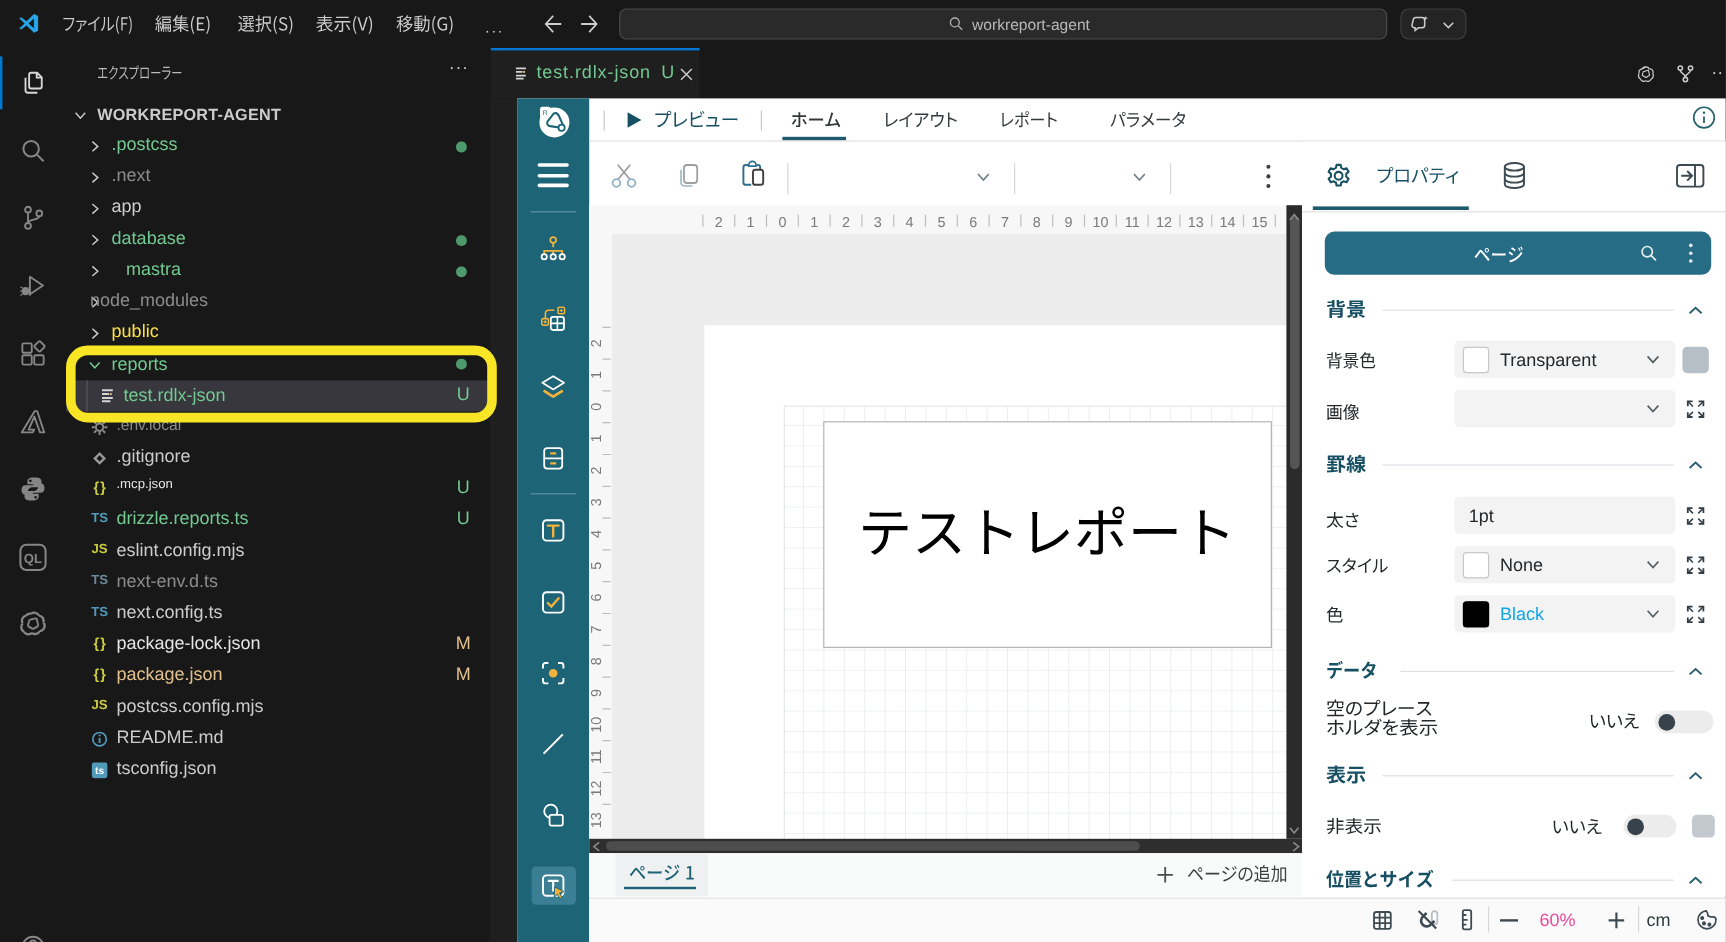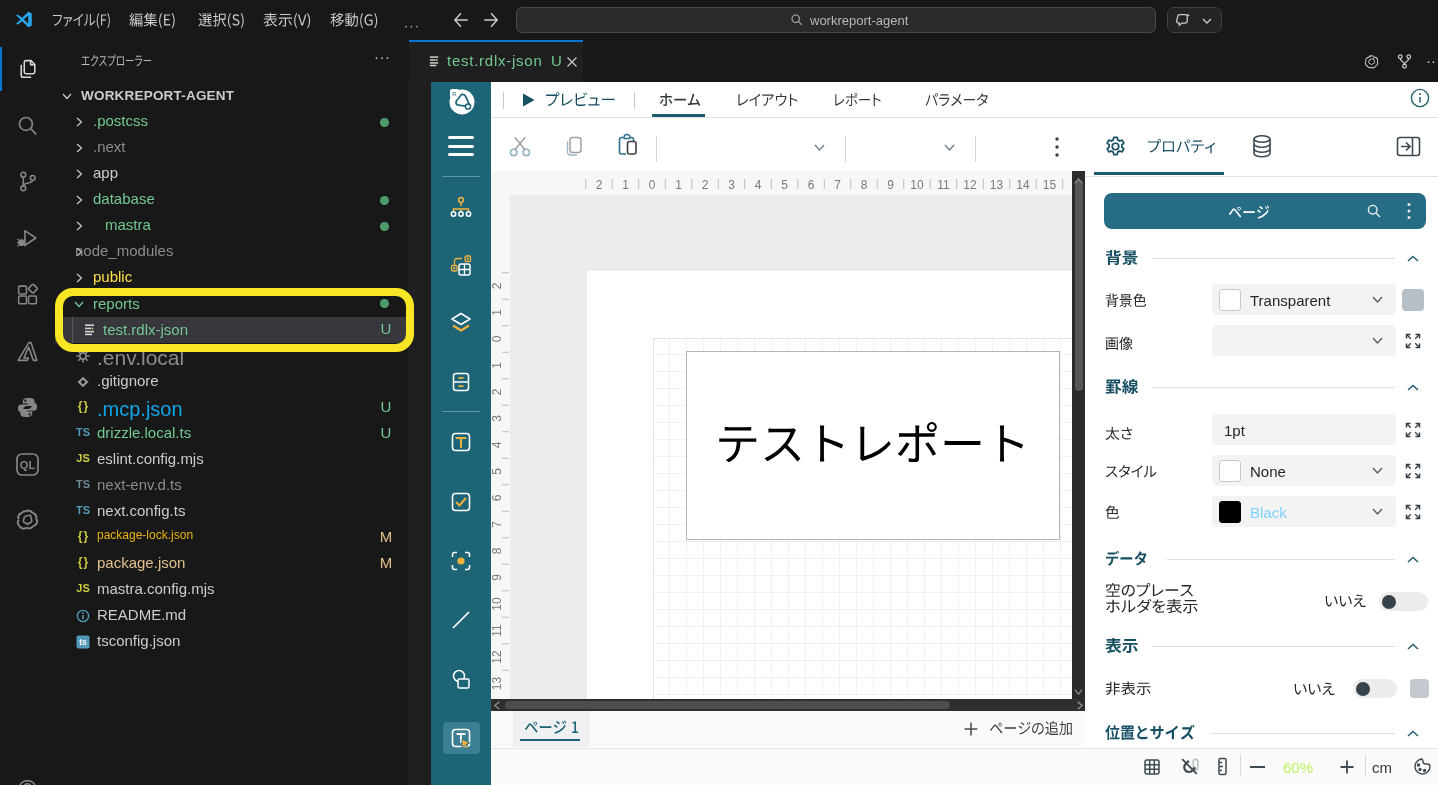--- a/index.html
+++ b/index.html
@@ -176,46 +176,46 @@
 <div class="abs" style="left:103px;top:320.5px;font-size:15px;color:#73c991">test.rdlx-json</div>
 <div class="abs" style="left:378px;top:319.5px;width:16px;font-size:15px;color:#73c991;text-align:center">U</div>
 <svg class="abs" style="left:76px;top:348.5px" width="14" height="14" viewBox="0 0 14 14">
       <g fill="#8c8c8c">
         <circle cx="7" cy="7" r="3.1" fill="none" stroke="#8c8c8c" stroke-width="1.6"></circle>
         <g stroke="#8c8c8c" stroke-width="1.6">
           <path d="M7 0.5 V3 M7 11 V13.5 M0.5 7 H3 M11 7 H13.5 M2.4 2.4 L4.2 4.2 M9.8 9.8 L11.6 11.6 M11.6 2.4 L9.8 4.2 M4.2 9.8 L2.4 11.6"></path>
         </g>
       </g>
     </svg>
-<div class="abs" style="left:97px;top:346px;font-size:21px;color:#8c8c8c">.env.local</div>
+<div class="abs" style="left:97px;top:346px;font-size:13px;color:#8c8c8c">.env.local</div>
 <svg class="abs" style="left:76px;top:374.5px" width="14" height="14" viewBox="0 0 14 14">
       <rect x="3.2" y="3.2" width="7.6" height="7.6" transform="rotate(45 7 7)" fill="#9b9b9b"></rect>
       <rect x="5.2" y="5.2" width="3.6" height="3.6" transform="rotate(45 7 7)" fill="#181818"></rect>
     </svg>
 <div class="abs" style="left:97px;top:372px;font-size:15px;color:#cccccc">.gitignore</div>
 <div class="abs" style="left:74px;top:398.5px;width:18px;text-align:center;font-size:12px;font-weight:bold;color:#cbcb41">{ }</div>
-<div class="abs" style="left:97px;top:398px;font-size:20px;color:#0ea5e9">.mcp.json</div>
+<div class="abs" style="left:97px;top:398px;font-size:11px;color:#e5e5e5">.mcp.json</div>
 <div class="abs" style="left:378px;top:397.5px;width:16px;font-size:15px;color:#73c991;text-align:center">U</div>
 <div class="abs" style="left:74px;top:425.5px;width:18px;text-align:center;font-size:11px;font-weight:bold;color:#519aba">TS</div>
-<div class="abs" style="left:97px;top:424px;font-size:15px;color:#73c991">drizzle.local.ts</div>
+<div class="abs" style="left:97px;top:424px;font-size:15px;color:#73c991">drizzle.reports.ts</div>
 <div class="abs" style="left:378px;top:423.5px;width:16px;font-size:15px;color:#73c991;text-align:center">U</div>
 <div class="abs" style="left:74px;top:451.5px;width:18px;text-align:center;font-size:11px;font-weight:bold;color:#cbcb41">JS</div>
 <div class="abs" style="left:97px;top:450px;font-size:15px;color:#cccccc">eslint.config.mjs</div>
 <div class="abs" style="left:74px;top:477.5px;width:18px;text-align:center;font-size:11px;font-weight:bold;color:#6d8a99">TS</div>
 <div class="abs" style="left:97px;top:476px;font-size:15px;color:#8c8c8c">next-env.d.ts</div>
 <div class="abs" style="left:74px;top:503.5px;width:18px;text-align:center;font-size:11px;font-weight:bold;color:#519aba">TS</div>
 <div class="abs" style="left:97px;top:502px;font-size:15px;color:#cccccc">next.config.ts</div>
 <div class="abs" style="left:74px;top:528.5px;width:18px;text-align:center;font-size:12px;font-weight:bold;color:#cbcb41">{ }</div>
-<div class="abs" style="left:97px;top:528px;font-size:12px;color:#eab308">package-lock.json</div>
+<div class="abs" style="left:97px;top:528px;font-size:15px;color:#e5e5e5">package-lock.json</div>
 <div class="abs" style="left:378px;top:527.5px;width:16px;font-size:15px;color:#e2c08d;text-align:center">M</div>
 <div class="abs" style="left:74px;top:554.5px;width:18px;text-align:center;font-size:12px;font-weight:bold;color:#cbcb41">{ }</div>
 <div class="abs" style="left:97px;top:554px;font-size:15px;color:#e2c08d">package.json</div>
 <div class="abs" style="left:378px;top:553.5px;width:16px;font-size:15px;color:#e2c08d;text-align:center">M</div>
 <div class="abs" style="left:74px;top:581.5px;width:18px;text-align:center;font-size:11px;font-weight:bold;color:#cbcb41">JS</div>
-<div class="abs" style="left:97px;top:580px;font-size:15px;color:#cccccc">mastra.config.mjs</div>
+<div class="abs" style="left:97px;top:580px;font-size:15px;color:#cccccc">postcss.config.mjs</div>
 <svg class="abs" style="left:76px;top:608.5px" width="14" height="14" viewBox="0 0 14 14">
       <circle cx="7" cy="7" r="5.6" stroke="#519aba" stroke-width="1.4" fill="none"></circle>
       <path d="M7 6 V10.2" stroke="#519aba" stroke-width="1.6"></path>
       <circle cx="7" cy="3.9" r="0.9" fill="#519aba"></circle>
     </svg>
 <div class="abs" style="left:97px;top:606px;font-size:15px;color:#cccccc">README.md</div>
 <svg class="abs" style="left:76px;top:634.5px" width="14" height="14" viewBox="0 0 14 14">
       <rect x="0.5" y="0.5" width="13" height="13" rx="2" fill="#519aba"></rect>
       <text x="7" y="10.4" font-size="8.5" font-weight="bold" font-family="Liberation Sans" fill="#fff" text-anchor="middle">ts</text>
     </svg>
@@ -545,21 +545,21 @@
       <path d="M2.2 2.2 L16.8 16.8" stroke="#3f4b52" stroke-width="1.8"></path>
     </svg>
 <svg class="abs" style="left:1215px;top:757px" width="15" height="19" viewBox="0 0 15 19">
       <g stroke="#3f4b52" stroke-width="1.5" fill="none">
         <rect x="4" y="1.5" width="7" height="16" rx="1.5"></rect>
         <path d="M4 5.5 h3 M4 9.5 h4 M4 13.5 h3"></path>
       </g>
     </svg>
 <div class="abs" style="left:1240px;top:755px;width:1px;height:22px;background:#d8d8d8"></div>
 <div class="abs" style="left:1250px;top:765.5px;width:15px;height:2px;background:#3f4b52"></div>
-<div class="abs" style="left:1283px;top:759px;font-size:15px;color:#bef264">60%</div>
+<div class="abs" style="left:1283px;top:759px;font-size:15px;color:#ec4899">60%</div>
 <svg class="abs" style="left:1339px;top:759px" width="16" height="16" viewBox="0 0 16 16">
       <path d="M8 1.5 V14.5 M1.5 8 H14.5" stroke="#3f4b52" stroke-width="1.8"></path>
     </svg>
 <div class="abs" style="left:1365px;top:755px;width:1px;height:22px;background:#d8d8d8"></div>
 <div class="abs" style="left:1372px;top:759px;font-size:15px;color:#30393e">cm</div>
 <svg class="abs" style="left:1413px;top:757px" width="19" height="19" viewBox="0 0 19 19">
       <g stroke="#3f4b52" stroke-width="1.4" fill="none">
         <path d="M9.5 2 a7.5 7.5 0 1 0 7.5 7.5 c0-1.5-1-2.5-2.5-2.5 h-2 c-1.5 0-2.5-1-2.5-2.5 c0-1.3-1-2.5-2.5-2.5 Z"></path>
         <circle cx="5.5" cy="8" r="1" fill="#3f4b52"></circle>
         <circle cx="7" cy="12.5" r="1" fill="#3f4b52"></circle>
@@ -686,21 +686,21 @@
         <path d="M2.8 2.8 L6.8 6.8 M15.2 2.8 L11.2 6.8 M15.2 15.2 L11.2 11.2 M2.8 15.2 L6.8 11.2" stroke-width="1.3"></path>
       </g>
     </svg>
 <div style="position:absolute;left:1105.0px;top:501.2px;width:14px;height:21px">
       <svg width="14.5" height="21.0" viewBox="0 0 14.5 21.0">
         <path d="M2.9 11.9H12V12.9H2.9ZM6.8 8.6H7.9V12.4H6.8ZM2.8 8.2H12.7V13.5H11.6V9.2H2.8ZM2.3 8.2H3.4V15.7Q3.4 16.1 3.5 16.4Q3.7 16.6 4.1 16.7Q4.5 16.8 5.3 16.8Q5.5 16.8 5.9 16.8Q6.3 16.8 6.9 16.8Q7.4 16.8 8.1 16.8Q8.7 16.8 9.2 16.8Q9.8 16.8 10.3 16.8Q10.7 16.8 11 16.8Q11.7 16.8 12 16.6Q12.4 16.5 12.6 16Q12.7 15.5 12.8 14.6Q13 14.8 13.3 14.9Q13.6 15 13.9 15Q13.7 16.1 13.5 16.7Q13.2 17.3 12.7 17.6Q12.1 17.8 11 17.8Q10.9 17.8 10.4 17.8Q10 17.8 9.4 17.8Q8.8 17.8 8.2 17.8Q7.5 17.8 6.9 17.8Q6.3 17.8 5.9 17.8Q5.5 17.8 5.3 17.8Q4.2 17.8 3.5 17.6Q2.8 17.5 2.6 17Q2.3 16.5 2.3 15.7ZM4.7 5.6H9.3V6.6H4.2ZM4.7 4.6 5.9 4.8Q5.4 5.7 4.8 6.6Q4.1 7.5 3.2 8.3Q2.4 9.2 1.3 10Q1.2 9.8 1.1 9.7Q0.9 9.6 0.8 9.4Q0.6 9.3 0.5 9.2Q1.5 8.5 2.3 7.7Q3.1 6.9 3.7 6.1Q4.3 5.3 4.7 4.6ZM8.8 5.6H9L9.2 5.5L10 6Q9.7 6.6 9.3 7.2Q9 7.7 8.6 8.3Q8.2 8.8 7.8 9.2Q7.7 9.1 7.6 8.9Q7.5 8.8 7.4 8.7Q7.2 8.6 7.1 8.5Q7.4 8.1 7.8 7.7Q8.1 7.2 8.4 6.7Q8.6 6.2 8.8 5.8Z" fill="#24282b"></path>
       </svg>
     </div>
 <div class="abs" style="left:1212px;top:496px;width:184px;height:31px;background:#f3f3f3;border-radius:4px"></div>
 <div class="abs" style="left:1219px;top:500.5px;width:22px;height:22px;background:#000000;border:1px solid #000;border-radius:3px"></div>
-<div class="abs" style="left:1250px;top:504px;font-size:15px;color:#7dd3fc">Black</div>
+<div class="abs" style="left:1250px;top:504px;font-size:15px;color:#0ea5e9">Black</div>
 <svg class="abs" style="left:1371px;top:507px" width="13" height="9" viewBox="0 0 13 9">
       <path d="M2 2 L6.5 7 L11 2" stroke="#556066" stroke-width="1.4" fill="none"></path>
     </svg>
 <svg class="abs" style="left:1404px;top:503px" width="18" height="18" viewBox="0 0 18 18">
       <g stroke="#323f48" stroke-width="1.5" fill="none">
         <path d="M2.5 6.5 V2.5 H6.5 M11.5 2.5 H15.5 V6.5 M15.5 11.5 V15.5 H11.5 M6.5 15.5 H2.5 V11.5"></path>
         <path d="M2.8 2.8 L6.8 6.8 M15.2 2.8 L11.2 6.8 M15.2 15.2 L11.2 11.2 M2.8 15.2 L6.8 11.2" stroke-width="1.3"></path>
       </g>
     </svg>
 <div style="position:absolute;left:1105.0px;top:545.9px;width:43px;height:23px">

